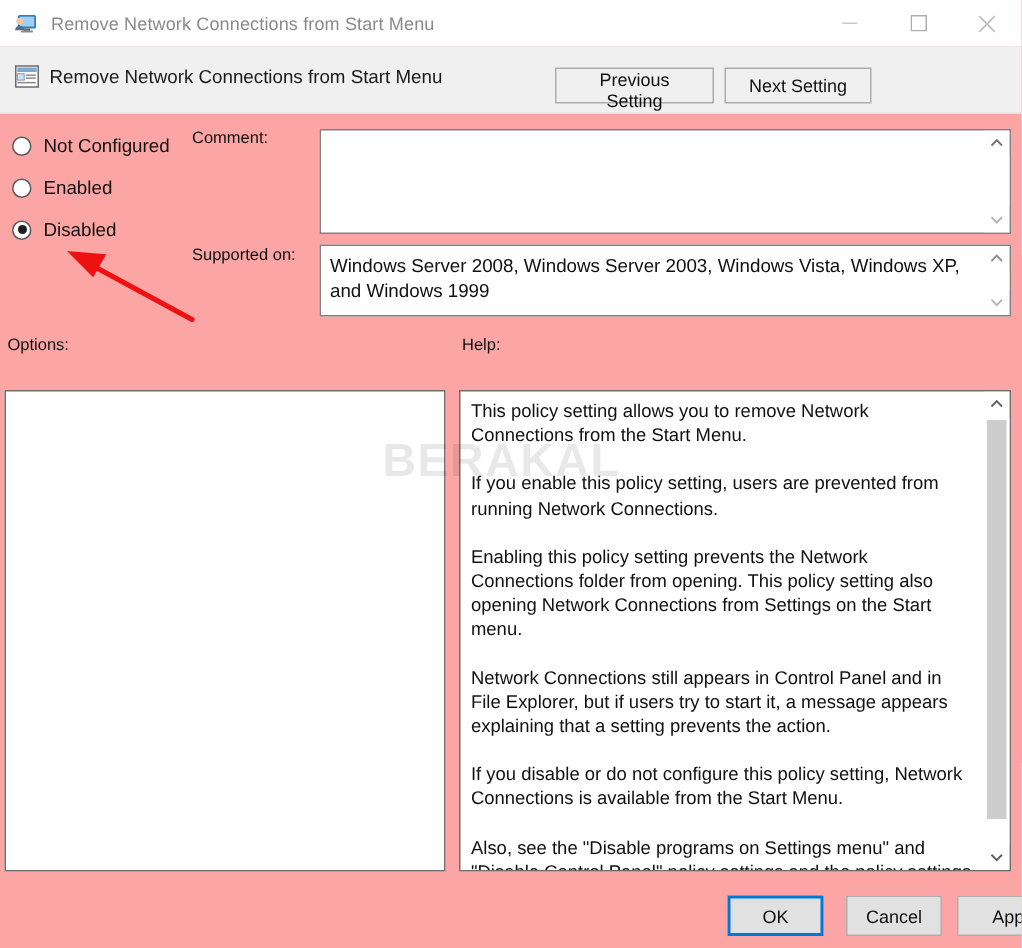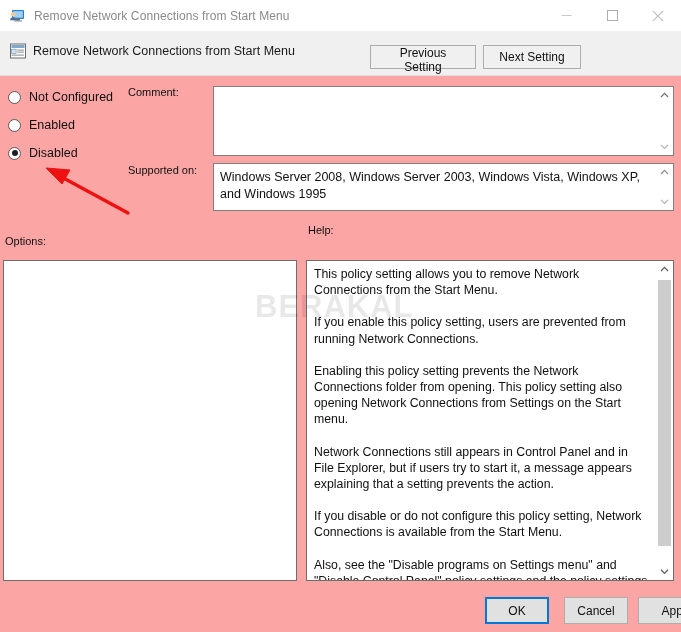--- a/index.html
+++ b/index.html
@@ -138,21 +138,21 @@
 
   
   .field-label {
     position: absolute;
     font-size: 11px;
     color: #101010;
     white-space: nowrap;
   }
   #label-comment      { left: 128px; top: 86px; }
   #label-supported    { left: 128px; top: 164px; }
-  #label-options      { left: 5px;   top: 235px; }
+  #label-options      { left: 5px;   top: 224px; }
   #label-help         { left: 308px; top: 224px; }
 
   
   .textbox {
     position: absolute;
     background: #ffffff;
     border: 1px solid #808080;
     box-sizing: border-box;
     overflow: hidden;
   }
@@ -363,21 +363,21 @@
       <div class="vscroll-arrow">
         <svg width="9" height="7" viewBox="0 0 9 7">
             <polyline points="1,1.8 4.5,5.4 8,1.8" fill="none" stroke="#b2b2b2" stroke-width="1.2"></polyline>
           </svg>
       </div>
     </div>
   </div>
 
   <span class="field-label" id="label-supported">Supported on:</span>
   <div class="textbox" id="box-supported">
-    <div class="textbox-content">Windows Server 2008, Windows Server 2003, Windows Vista, Windows XP, and Windows 1995</div>
+    <div class="textbox-content">Windows Server 2008, Windows Server 2003, Windows Vista, Windows XP, and Windows 1999</div>
     <div class="vscroll">
       <div class="vscroll-track"></div>
       <div class="vscroll-arrow">
         <svg width="9" height="7" viewBox="0 0 9 7">
             <polyline points="1,5 4.5,1.4 8,5" fill="none" stroke="#8d8d8d" stroke-width="1.2"></polyline>
           </svg>
       </div>
       <div class="vscroll-arrow">
         <svg width="9" height="7" viewBox="0 0 9 7">
             <polyline points="1,1.8 4.5,5.4 8,1.8" fill="none" stroke="#b2b2b2" stroke-width="1.2"></polyline>

